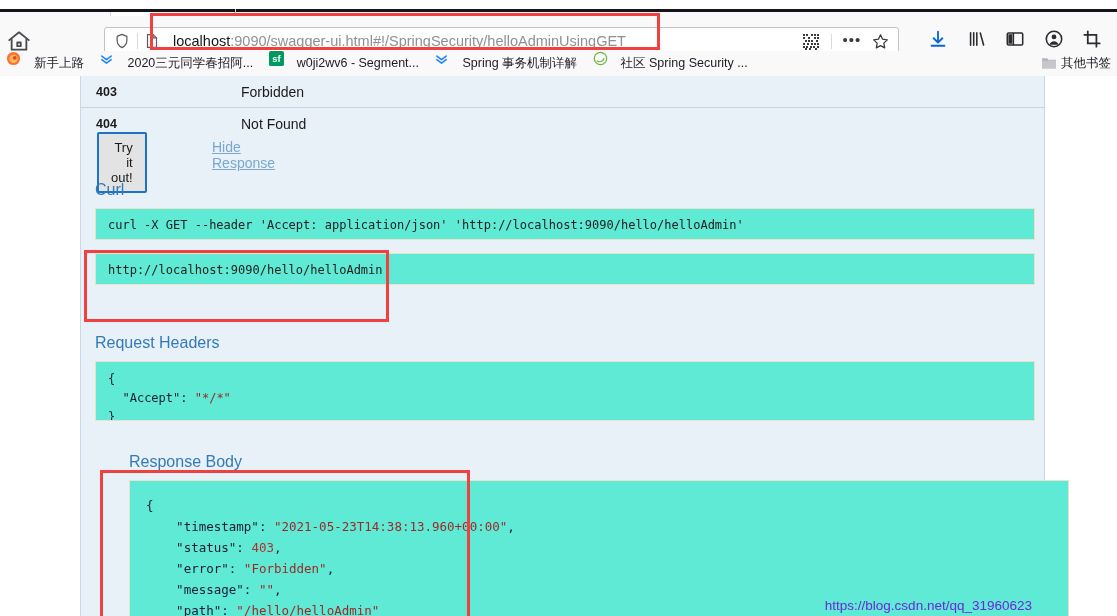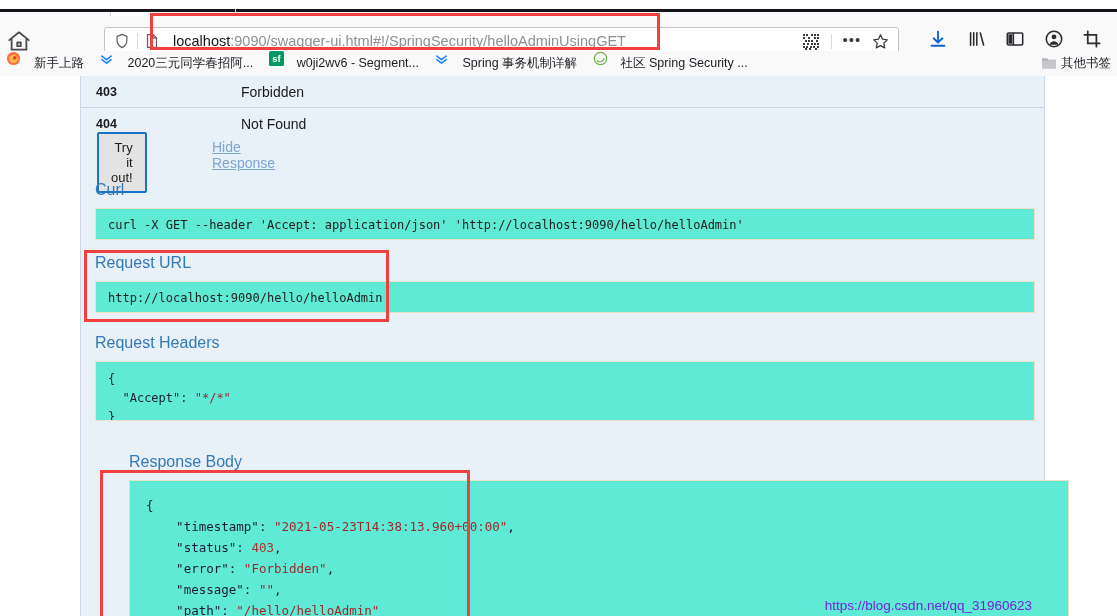--- a/index.html
+++ b/index.html
@@ -371,21 +371,20 @@
         <button class="tryit">Try it out!</button>
         <span class="hideresp">Hide Response</span>
       </div>
 
       <div class="section" style="top:104px;">
         <h4 class="sec-title">Curl</h4>
         <div class="codebox" style="height:32px; line-height:16px;">curl -X GET --header 'Accept: application/json' 'http://localhost:9090/hello/helloAdmin'</div>
       </div>
 
       <div class="section" style="top:177px;">
-        <h4 class="sec-title">Request URL</h4>
         <div class="codebox" style="height:32px; line-height:16px;">http://localhost:9090/hello/helloAdmin</div>
       </div>
 
       <div class="section" style="top:257px;">
         <h4 class="sec-title">Request Headers</h4>
         <div class="codebox" style="height:60px;"><span class="j-pun">{</span>
 <span>  </span><span class="j-key">"Accept"</span><span class="j-pun">: </span><span class="j-str">"*/*"</span>
 <span class="j-pun">}</span></div>
       </div>
 

